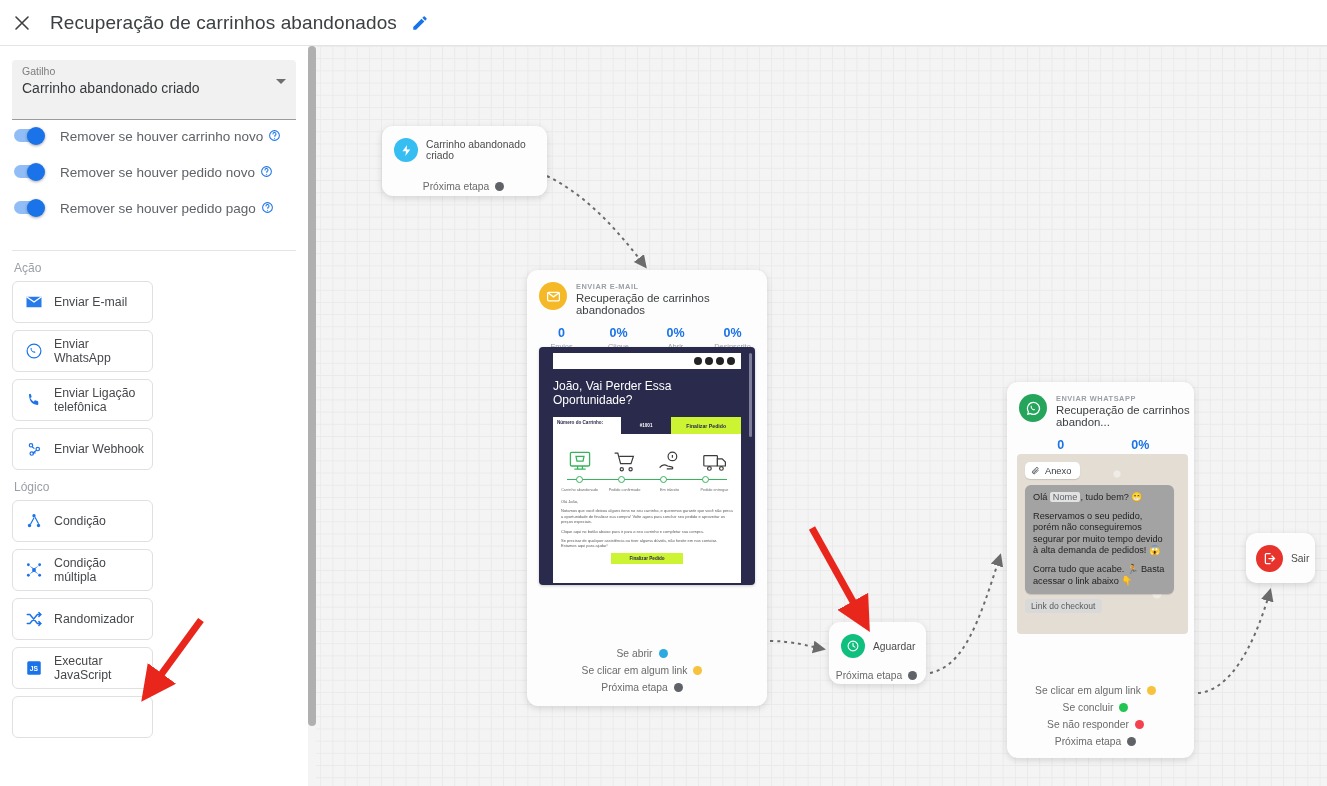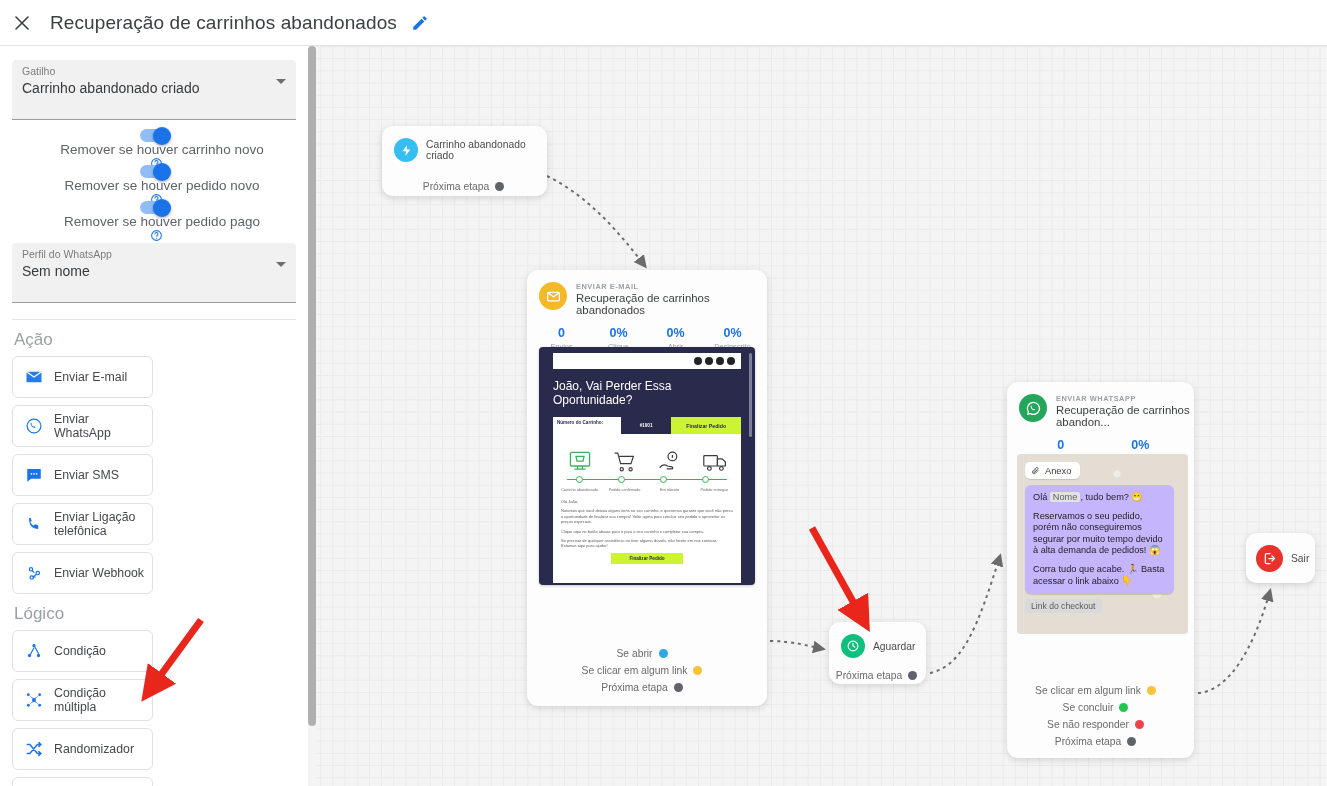--- a/index.html
+++ b/index.html
@@ -21,31 +21,31 @@
   .sb-pad { padding:14px 12px 0 12px; }
 
   .select-field { position:relative; background:#f1f1f1; border-bottom:1px solid #9b9b9b;
     border-radius:4px 4px 0 0; height:60px; padding:5px 30px 0 10px; cursor:pointer; }
   .select-label { font-size:10.5px; color:#7d7d7d; line-height:13px; }
   .select-value { font-size:14px; color:#36393d; line-height:19px; margin-top:1px; }
   .select-caret { position:absolute; right:10px; top:19px; width:0;height:0;
     border-left:5px solid transparent; border-right:5px solid transparent;
     border-top:5px solid #6e6e6e; }
 
-  .toggle-row { display:flex; align-items:center; height:33px; margin-top:3px;flex-direction:column; }
+  .toggle-row { display:flex; height:33px; margin-top:3px; }
   .toggle { width:30px; height:13px; border-radius:7px; background:#90bdf6; position:relative;
     flex:0 0 auto; margin-left:2px; cursor:pointer; }
   .toggle:after { content:""; position:absolute; right:-1px; top:-2.5px; width:18px; height:18px;
     border-radius:50%; background:#1a73e8; box-shadow:0 1px 3px rgba(0,0,0,.35); }
   .toggle-text { font-size:13.5px; color:#5f6368; margin-left:16px; }
   .help-ico { margin-left:5px; display:inline-flex; vertical-align:-2px; }
 
   .sb-divider { height:1px; background:#e4e4e4; margin:16px 0 0 0; }
 
-  .group-title { font-size:17px; color:#9aa0a6; padding:10px 0 6px 2px; }
+  .group-title { font-size:12px; color:#9aa0a6; padding:10px 0 6px 2px; }
   .tiles { display:flex; flex-wrap:wrap; gap:7px 8px; }
   .tile { width:141px; min-height:42px; border:1px solid #e0e0e0; border-radius:6px;
     background:#fff; display:flex; align-items:center; padding:5px 6px 5px 10px; cursor:pointer; }
   .tile .t-ico { width:22px; flex:0 0 22px; display:flex; align-items:center; justify-content:center;
     margin-right:9px; }
   .tile .t-lbl { font-size:12.3px; color:#46484c; line-height:14px; }
 
   
   .canvas { position:absolute; left:308px; top:46px; width:1019px; height:740px;
     background-color:#f4f4f4;
@@ -125,21 +125,21 @@
   .wa-chat:after{ content:""; position:absolute; inset:0;
     background-image:radial-gradient(circle at 12px 14px, rgba(255,255,255,.5) 3px, transparent 4px),
       radial-gradient(circle at 46px 40px, rgba(255,255,255,.45) 4px, transparent 5px),
       radial-gradient(circle at 100px 20px, rgba(255,255,255,.45) 3px, transparent 4px),
       radial-gradient(circle at 130px 70px, rgba(255,255,255,.4) 4px, transparent 5px),
       radial-gradient(circle at 30px 110px, rgba(255,255,255,.4) 3px, transparent 4px),
       radial-gradient(circle at 140px 140px, rgba(255,255,255,.4) 4px, transparent 5px); }
   .wa-anexo { position:relative; z-index:2; margin:8px 0 0 8px; display:inline-flex;
     align-items:center; background:#fff; border-radius:5px; padding:3px 9px 3px 6px;
     box-shadow:0 1px 1px rgba(0,0,0,.13); font-size:9.3px; color:#3c4043; }
-  .wa-bubble { position:relative; z-index:2; margin:5px 14px 0 8px; background:#c4b5fd;
+  .wa-bubble { position:relative; z-index:2; margin:5px 14px 0 8px; background:#a3a3a3;
     border-radius:6px; padding:7px 8px; box-shadow:0 1px 1px rgba(0,0,0,.13); }
   .wa-bubble p { font-size:9.2px; color:#1f1f1f; line-height:11.6px; margin-bottom:7px; }
   .wa-bubble p:last-child { margin-bottom:0; }
   .var-chip { background:#e2e2e2; color:#5f6368; border-radius:2px; padding:0 3px; }
   .wa-link { position:relative; z-index:2; margin:5px 0 0 8px; display:inline-block;
     background:#d9d9d9; color:#5a5a5a; font-size:8.6px; padding:2px 6px; border-radius:3px; }
   .wa-ports { position:absolute; left:0; right:8px; bottom:8px; }
 
   
   #node-exit { left:938px; top:487px; width:69px; height:50px; }
@@ -204,25 +204,20 @@
         <span class="help-ico">
           <svg width="13" height="13" viewBox="0 0 24 24" fill="none" stroke="#1a73e8" stroke-width="1.9">
             <circle cx="12" cy="12" r="9"></circle>
               <path d="M9.2 9.3a2.8 2.8 0 1 1 3.5 2.7v1.6" stroke-linecap="round"></path>
             <circle cx="12" cy="17" r="1" fill="#1a73e8" stroke="none"></circle>
             </svg>
         </span>
       </div>
     </div>
 
-    <div class="select-field" style="margin-top:9px;">
-      <div class="select-label">Perfil do WhatsApp</div>
-      <div class="select-value">Sem nome</div>
-      <div class="select-caret"></div>
-    </div>
 
     <div class="sb-divider"></div>
 
     <div class="group-title">Ação</div>
     <div class="tiles">
       <div class="tile">
         <span class="t-ico">
           <svg width="18" height="18" viewBox="0 0 24 24" fill="#1a73e8">
               <path d="M2 5h20v14H2z" opacity=".95"></path>
               <path d="M2 5l10 7 10-7" stroke="#fff" stroke-width="1.8" fill="none"></path>
@@ -231,33 +226,20 @@
         <span class="t-lbl">Enviar E-mail</span>
       </div>
       <div class="tile">
         <span class="t-ico">
           <svg width="18" height="18" viewBox="0 0 24 24" fill="none" stroke="#1a73e8" stroke-width="1.6">
             <circle cx="12" cy="12" r="9.2"></circle>
               <path d="M9 8.6c-.5.9-.2 2 .7 3s2 1.3 3 .8l1.3 1.1c-.6 1-2.1 1.1-3.5.2-1.6-1-2.9-2.8-3.1-4.3-.1-1 .4-1.7 1.1-1.8z" fill="#1a73e8" stroke="none"></path>
             </svg>
         </span>
         <span class="t-lbl">Enviar WhatsApp</span>
-      </div>
-      <div class="tile">
-        <span class="t-ico">
-          <svg width="18" height="18" viewBox="0 0 24 24" fill="#1a73e8">
-              <path d="M3 4h18v13H8l-5 4z"></path>
-              <g fill="#fff">
-                <circle cx="8.5" cy="10.5" r="1.1"></circle>
-                <circle cx="12" cy="10.5" r="1.1"></circle>
-                <circle cx="15.5" cy="10.5" r="1.1"></circle>
-              </g>
-            </svg>
-        </span>
-        <span class="t-lbl">Enviar SMS</span>
       </div>
       <div class="tile">
         <span class="t-ico">
           <svg width="18" height="18" viewBox="0 0 24 24" fill="#1a73e8">
               <path d="M6.6 3.5c.6 0 1.1.4 1.3 1l.8 2.6c.2.6 0 1.2-.5 1.5l-1.2.8c1 2.1 2.7 3.8 4.8 4.8l.8-1.2c.3-.5.9-.7 1.5-.5l2.6.8c.6.2 1 .7 1 1.3v2.6c0 .8-.7 1.4-1.5 1.3C9.6 18 6 14.4 5.3 5.1c-.1-.8.5-1.5 1.3-1.6z"></path>
             </svg>
         </span>
         <span class="t-lbl">Enviar Ligação telefônica</span>
       </div>
       <div class="tile">

